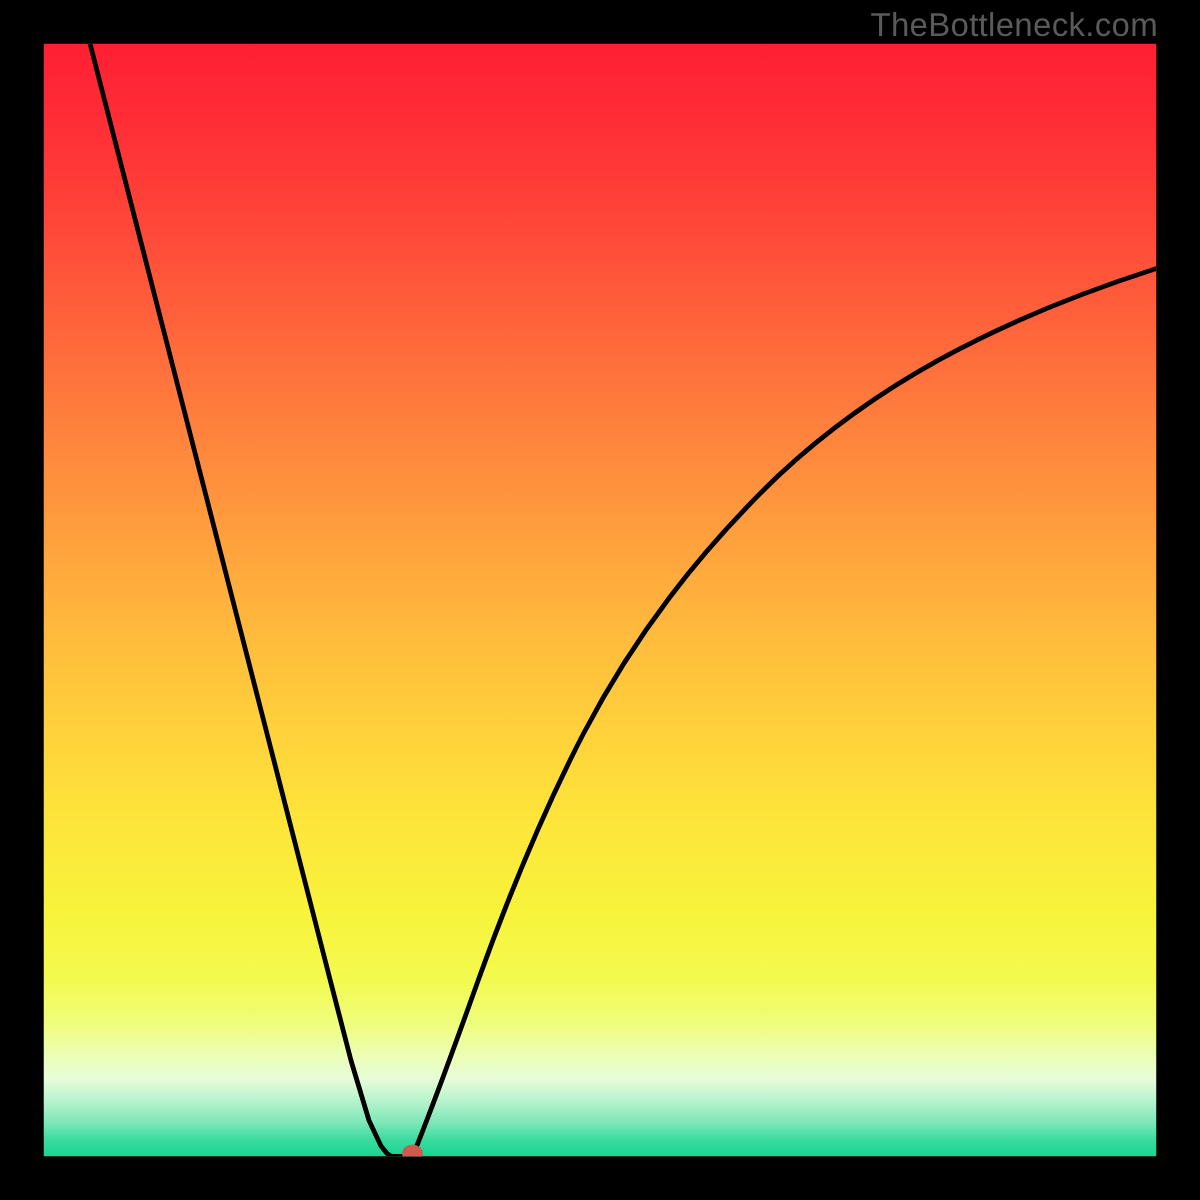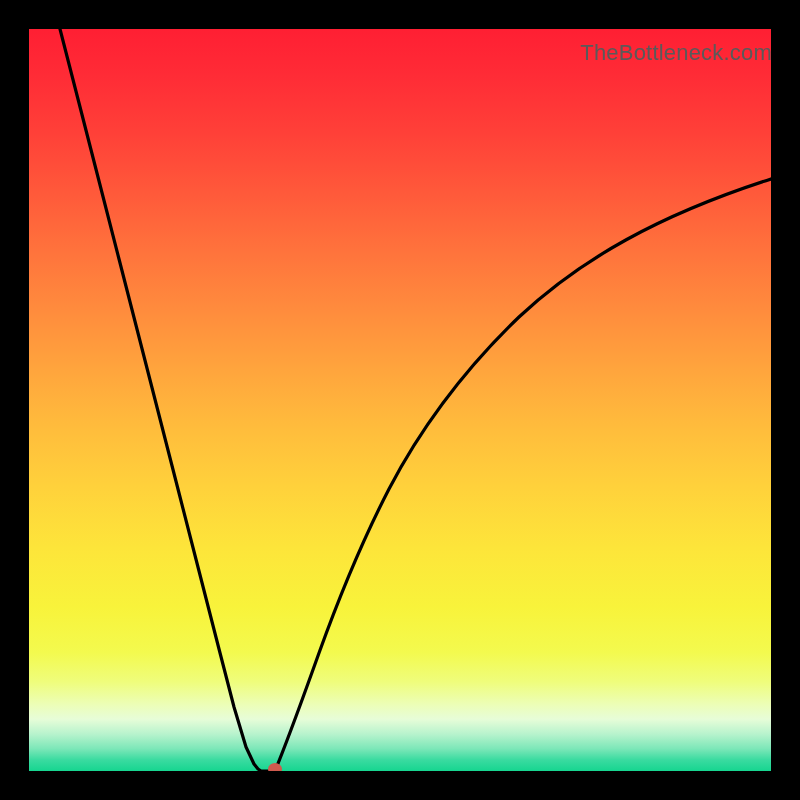--- a/index.html
+++ b/index.html
@@ -55,21 +55,20 @@
   }
   .watermark {
     position: absolute;
     top: 4px;
     right: 28px;
     color: #5a5a5a;
     font-size: 22px;
     font-weight: 500;
     letter-spacing: 0.2px;
     user-select: none;
-    margin-top: 36px;
   }
   svg.curve {
     position: absolute;
     inset: 0;
   }
   .dot {
     position: absolute;
     width: 14px;
     height: 12px;
     background: #cf5a4e;

